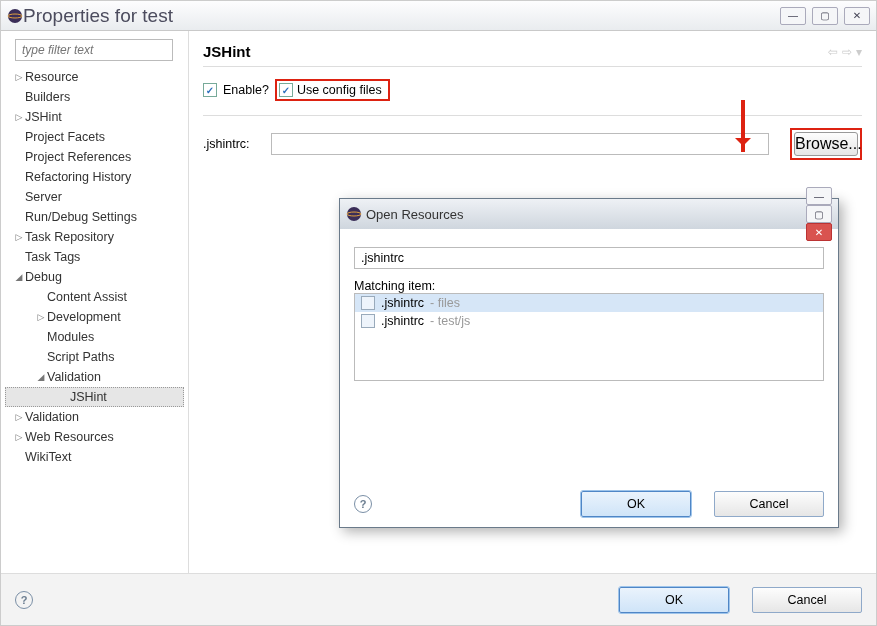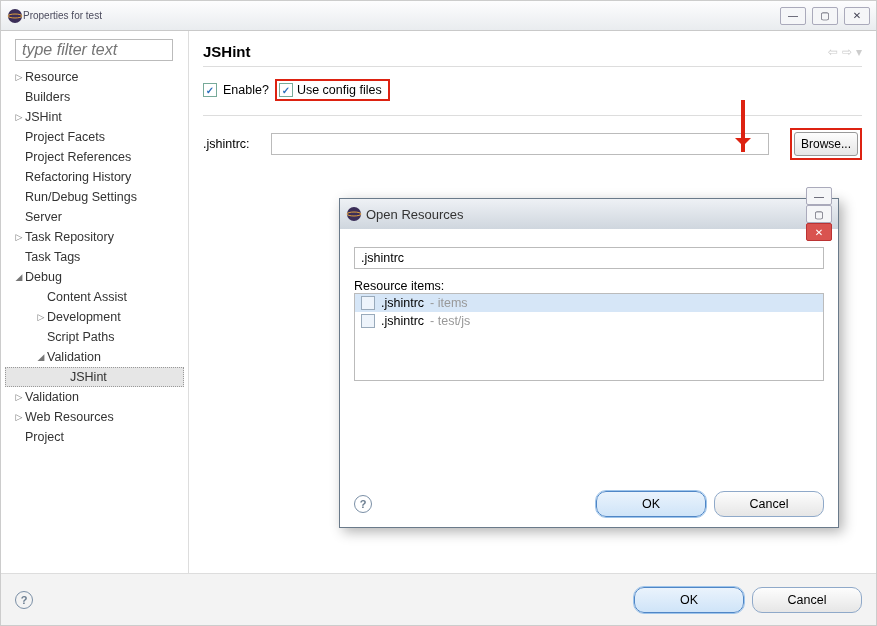--- a/index.html
+++ b/index.html
@@ -1,30 +1,30 @@
 <!DOCTYPE html>
 <html><head>
 <meta charset="utf-8">
 <style>
   * { box-sizing: border-box; margin: 0; padding: 0; font-family: "Segoe UI", Tahoma, sans-serif; }
   body { background: #f4f4f4; width: 877px; height: 626px; border: 1px solid #ccc; position: relative; }
 
   
   .titlebar { height: 30px; background: linear-gradient(#fdfdfe,#e9ecef); border-bottom: 1px solid #c9c9c9; display: flex; align-items: center; padding: 0 6px; }
-  .titlebar .title { color: #4c4c5e; font-size: 10px; flex: 1; }
+  .titlebar .title { color: #4c4c5e; font-size: 19px; flex: 1; }
   .titlebar .win-buttons { display: flex; gap: 6px; }
   .win-btn { width: 26px; height: 18px; border: 1px solid #aab; background: #f5f6f8; border-radius: 2px; display:flex;align-items:center;justify-content:center; font-size:10px; color:#445;}
   .win-btn.close { }
 
   
   .main { display: flex; height: 542px; }
 
   
   .sidebar { width: 188px; border-right: 1px solid #ddd; background: #fff; padding: 8px 4px 8px 4px; }
-  .filter-input { width: 158px; margin: 0 0 6px 10px; height: 22px; border: 1px solid #bbb; font-size: 16px; padding: 0 6px; font-style: italic; color: #a16207; }
+  .filter-input { width: 158px; margin: 0 0 6px 10px; height: 22px; border: 1px solid #bbb; font-size: 12px; padding: 0 6px; font-style: italic; color: #a16207; }
   .tree { font-size: 12.5px; color: #333; }
   .tree-row { display: flex; align-items: center; height: 20px; cursor: default; padding-left: 8px; }
   .tree-row.selected { background: #e6e6e6; border: 1px dotted #999; }
   .tw { width: 12px; font-size: 9px; color: #777; display:inline-block; text-align:center; }
   .indent1 { padding-left: 22px; }
   .indent3 { padding-left: 54px; }
 
   
   .content { flex: 1; background: #fff; padding: 12px 14px; position: relative; }
   .page-title-row { display:flex; align-items:center; }
@@ -32,21 +32,21 @@
   .nav-arrows { display:flex; gap:4px; color:#ccc; font-size:12px;}
   .nav-arrows span{display:inline-block;}
   .hr { height:1px; background:#ddd; margin: 6px 0 12px; }
 
   .row { display:flex; align-items:center; gap:6px; font-size:12.5px; margin-bottom: 14px;}
   .checkbox { width:14px; height:14px; border:1px solid #7a9; background:#fff; display:inline-flex;align-items:center;justify-content:center; font-size:10px; color:#2a6ebb; font-weight:bold;}
   .red-box { border: 2px solid #d21; padding: 2px 6px 2px 2px; display:inline-flex; align-items:center; gap:4px;}
 
   .field-row { display:flex; align-items:center; gap:21px; font-size:12.5px;}
   .field-row input.textfield { flex:1; height:22px; border:1px solid #bbb; background:#fff; padding:0 4px; }
-  .browse-btn { height:24px; width:64px; border:1px solid #999; background:linear-gradient(#fdfdfd,#e6e6e6); border-radius:3px; font-size:12px;}
+  .browse-btn { height:24px; width:64px; border:1px solid #999; background:linear-gradient(#fdfdfd,#e6e6e6); border-radius:3px; font-size:16px;}
   .red-box-browse { border: 2px solid #d21; padding: 2px; display:inline-flex; }
 
   
   .annot-arrow { position:absolute; left:552px; top:69px; width:4px; height:52px; background:#d21;}
   .annot-arrow:after{content:"";position:absolute;left:-6px;bottom:-2px;border:8px solid transparent;border-top-color:#d21;}
 
   
   .dialog { position:absolute; left:338px; top:197px; width:500px; height:330px; background:#fff; border:1px solid #6a7a8a; box-shadow: 4px 4px 12px rgba(0,0,0,0.3); }
   .dlg-title { height:30px; background:linear-gradient(#eef1f5,#cfd6de); display:flex; align-items:center; padding:0 6px; }
   .dlg-title .title { flex:1; font-size:13px; color:#333; margin-left:4px;}
@@ -59,21 +59,21 @@
   .dlg-list { border:1px solid #bbb; height:88px; background:#fff; margin-bottom:6px; overflow:hidden;}
   .dlg-item { display:flex; align-items:center; gap:6px; padding:2px 6px; font-size:12.5px;}
   .dlg-item.selected { background:#d6e6f7; }
   .file-icon { width:14px;height:14px; border:1px solid #9ab; background:#eef4fb; display:inline-block;}
   .dim { color:#999; }
   .dlg-path { border:1px solid #bbb; height:24px; display:flex; align-items:center; gap:6px; padding:0 6px; font-size:12.5px;}
   .folder-icon{ width:14px;height:12px;background:linear-gradient(#fff3b0,#e8c65c);border:1px solid #c2a23a;display:inline-block;}
   .dlg-footer{ position:absolute; bottom:10px; left:14px; right:14px; display:flex; align-items:center;}
   .help-circle{ width:18px;height:18px;border:1.5px solid #7a8fa6;border-radius:50%;display:inline-flex;align-items:center;justify-content:center;color:#6b7d90;font-size:11px;font-weight:bold;}
   .dlg-footer .spacer{flex:1;}
-  .btn { height:26px; width:110px; border:1px solid #8fa9c9; border-radius:10px; font-size:12.5px; margin-left:8px;}
+  .btn { height:26px; width:110px; border:1px solid #8fa9c9; border-radius:2px; font-size:12.5px; margin-left:23px;}
   .btn.primary{ background:linear-gradient(#eaf3fc,#cfe4f8); border-color:#4f86c6; outline:1px solid #9ec4ea;}
   .btn.default{ background:linear-gradient(#fdfdfd,#e6e6e6);}
 
   
   .bottom { height:52px; border-top:1px solid #ddd; background:#f3f3f3; display:flex; align-items:center; padding:0 14px;}
   .bottom .spacer{flex:1;}
 
   
   .eclipse-icon{ width:16px;height:16px;}
 </style>
@@ -117,25 +117,25 @@
         <div class="tree-row" style="padding-left: 8px;">
           <span class="tw"></span>
           <span>Project References</span>
         </div>
         <div class="tree-row" style="padding-left: 8px;">
           <span class="tw"></span>
           <span>Refactoring History</span>
         </div>
         <div class="tree-row" style="padding-left: 8px;">
           <span class="tw"></span>
+          <span>Server</span>
+        </div>
+        <div class="tree-row" style="padding-left: 8px;">
+          <span class="tw"></span>
           <span>Run/Debug Settings</span>
-        </div>
-        <div class="tree-row" style="padding-left: 8px;">
-          <span class="tw"></span>
-          <span>Server</span>
         </div>
         <div class="tree-row" style="padding-left: 8px;">
           <span class="tw">▷</span>
           <span>Task Repository</span>
         </div>
         <div class="tree-row" style="padding-left: 8px;">
           <span class="tw"></span>
           <span>Task Tags</span>
         </div>
         <div class="tree-row" style="padding-left: 8px;">
@@ -145,41 +145,45 @@
         <div class="tree-row indent1" style="padding-left: 30px;">
           <span class="tw"></span>
           <span>Content Assist</span>
         </div>
         <div class="tree-row indent1" style="padding-left: 30px;">
           <span class="tw">▷</span>
           <span>Development</span>
         </div>
         <div class="tree-row indent1" style="padding-left: 30px;">
           <span class="tw"></span>
+          <span>Modules</span>
+        </div>
+        <div class="tree-row indent1" style="padding-left: 30px;">
+          <span class="tw"></span>
           <span>Script Paths</span>
         </div>
         <div class="tree-row indent1" style="padding-left: 30px;">
           <span class="tw">◢</span>
           <span>Validation</span>
         </div>
         <div class="tree-row selected indent3" style="padding-left: 52px;">
           <span class="tw"></span>
           <span>JSHint</span>
         </div>
         <div class="tree-row" style="padding-left: 8px;">
           <span class="tw">▷</span>
           <span>Validation</span>
         </div>
         <div class="tree-row" style="padding-left: 8px;">
           <span class="tw">▷</span>
           <span>Web Resources</span>
         </div>
         <div class="tree-row" style="padding-left: 8px;">
           <span class="tw"></span>
-          <span>Project</span>
+          <span>WikiText</span>
         </div>
       </div>
   </div>
 
   <div class="content">
     <div class="page-title-row">
       <div class="page-title">JSHint</div>
       <div class="nav-arrows">
         <span>⇦</span>
         <span>⇨</span>
@@ -218,26 +222,26 @@
       </svg>
     <span class="title">Open Resources</span>
     <div class="win-buttons">
       <div class="win-btn">—</div>
       <div class="win-btn">▢</div>
       <div class="win-btn close">✕</div>
     </div>
   </div>
   <div class="dlg-body">
     <input class="dlg-input" value=".jshintrc" style="">
-    <div>Resource items:</div>
+    <div>Matching item:</div>
     <div class="dlg-list" id="dlg-list">
         <div class="dlg-item selected">
           <span class="file-icon"></span>
           <span>.jshintrc</span>
-          <span class="dim"> - items</span>
+          <span class="dim"> - files</span>
         </div>
         <div class="dlg-item">
           <span class="file-icon"></span>
           <span>.jshintrc</span>
           <span class="dim"> - test/js</span>
         </div>
       </div>
   </div>
   <div class="dlg-footer">
     <span class="help-circle">?</span>

